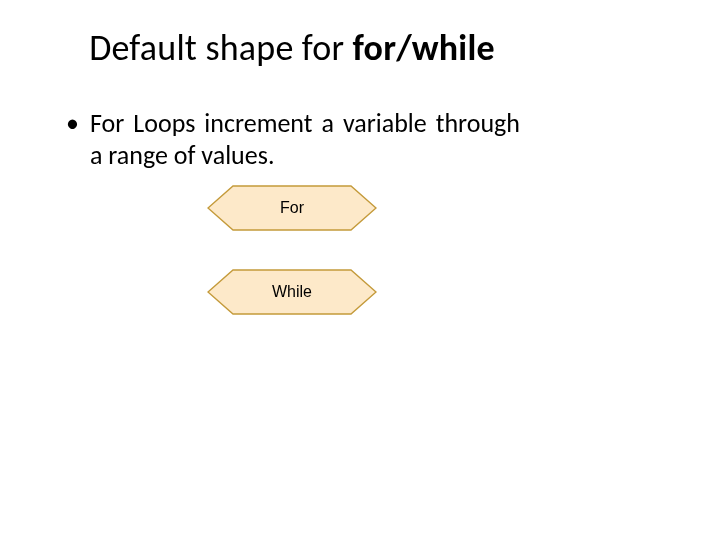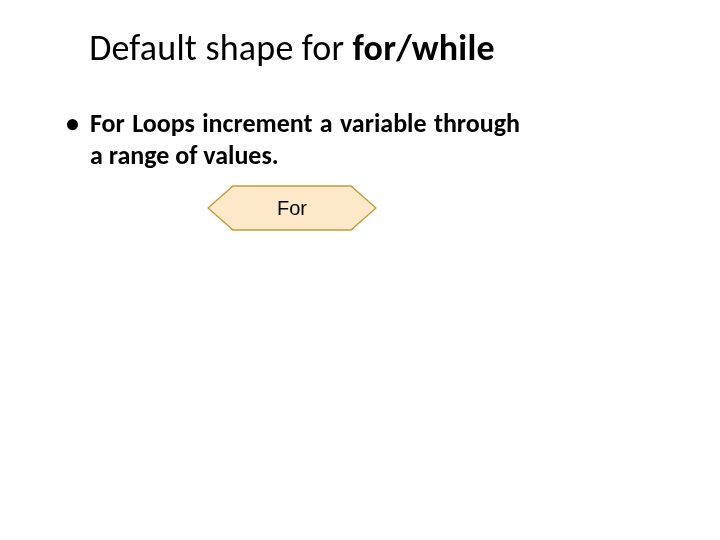--- a/index.html
+++ b/index.html
@@ -34,21 +34,20 @@
     padding: 0;
   }
   ul.bullets > li {
     position: relative;
     font-size: 26px;
     line-height: 1.22;
     text-align: justify;
     margin: 0 0 14px 0;
     padding-left: 26px;
     color: #000;
-    font-weight: bold;
   }
   ul.bullets > li::before {
     content: "•";
     position: absolute;
     left: 2px;
     top: 0;
     font-size: 26px;
     line-height: 1.22;
   }
   .shape-row {
@@ -66,21 +65,21 @@
   .hexagon svg {
     display: block;
   }
   .hexagon .hex-label {
     position: absolute;
     left: 0; right: 0; top: 0; bottom: 0;
     display: flex;
     align-items: center;
     justify-content: center;
     font-family: Tahoma, Arial, sans-serif;
-    font-size: 20px;
+    font-size: 16px;
     color: #000;
   }
 </style>
 </head>
 <body>
 
 <div class="slide">
 
   <h1 class="title">
     <span>Default shape for </span><span class="bold">for/while</span>
@@ -93,14 +92,22 @@
   <div class="shape-row">
     <div class="hexagon">
       <svg width="170" height="46" viewBox="0 0 170 46">
         <polygon points="26,1 144,1 169,23 144,45 26,45 1,23" stroke="#c49a3a" stroke-width="1.4" fill="#fde9c9"></polygon>
       </svg>
       <div class="hex-label">For</div>
     </div>
   </div>
 
 
+  <div class="shape-row second">
+    <div class="hexagon">
+      <svg width="170" height="46" viewBox="0 0 170 46">
+        <polygon points="26,1 144,1 169,23 144,45 26,45 1,23" stroke="#c49a3a" stroke-width="1.4" fill="#fde9c9"></polygon>
+      </svg>
+      <div class="hex-label">While</div>
+    </div>
+  </div>
 
 </div>
 
 </body></html>

